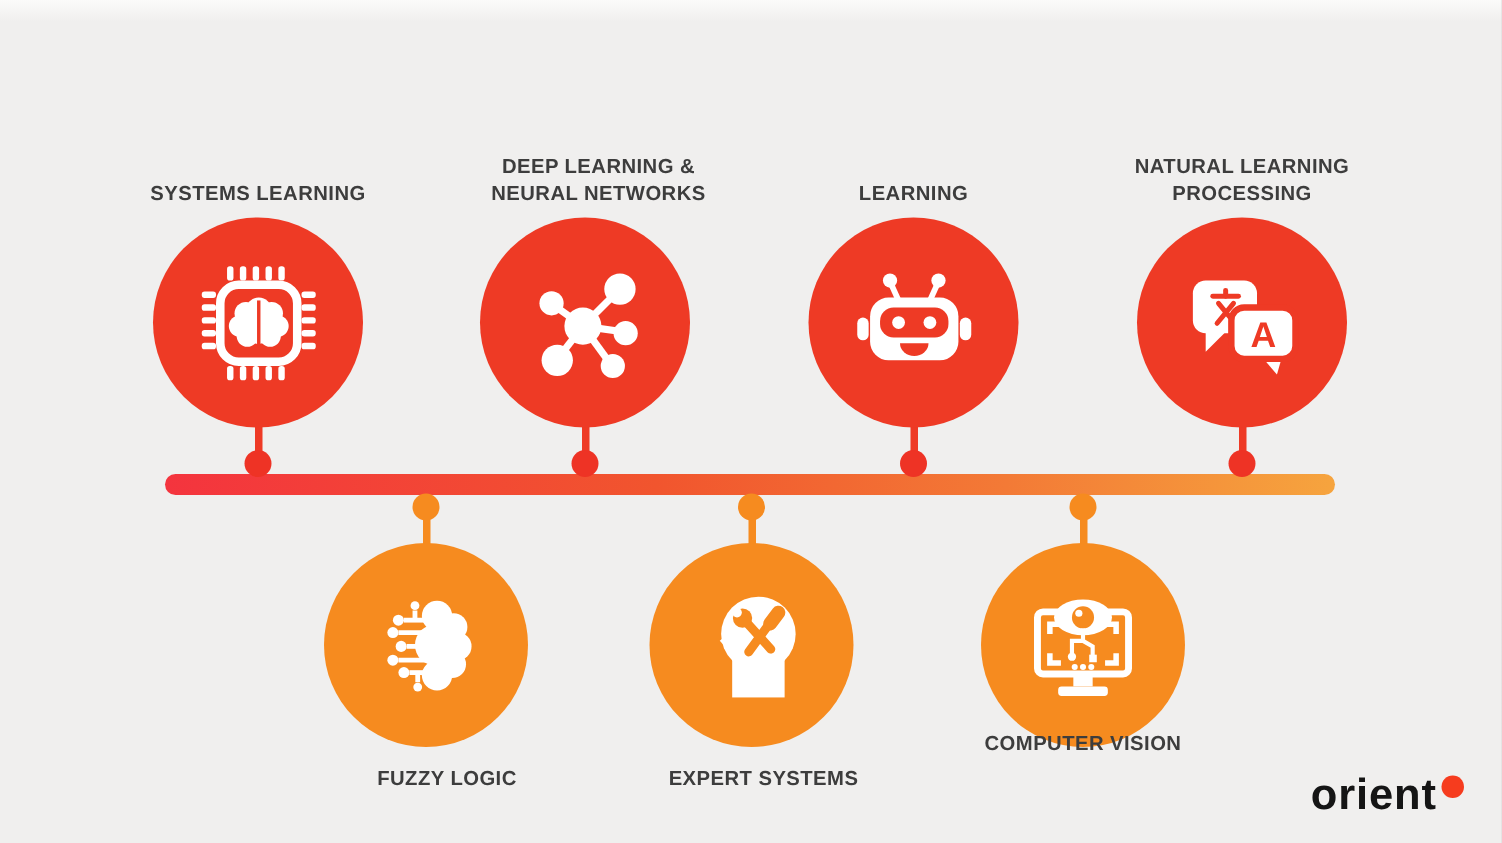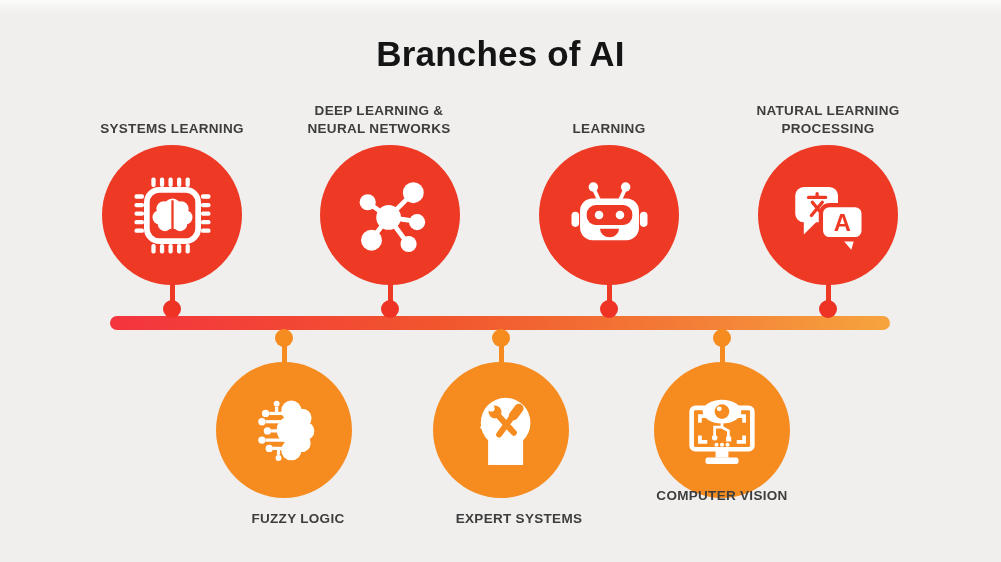--- a/index.html
+++ b/index.html
@@ -74,21 +74,20 @@
   .logo-dot{
     width:15px;height:15px;border-radius:50%;
     background:#f63c1e;
     margin-left:3px;margin-top:1px;
   }
 </style>
 </head>
 <body>
 
 <div class="canvas">
-  <div class="title">Branches of AI</div>
   <div class="timeline-bar"></div>
   <div id="branches">
       <div class="branch-stem top" style="left: 169.5px; top: 280px; height: 30px;"></div>
       <div class="branch-dot top" style="left: 163px; top: 300px;"></div>
       <div class="branch-circle top" style="left: 102px; top: 145px;">
         <svg viewBox="0 0 100 100" width="95" height="95">
     <g fill="#fff">
       <rect x="27.75" y="10" width="4.5" height="10" rx="2"></rect>
             <rect x="36.75" y="10" width="4.5" height="10" rx="2"></rect>
             <rect x="45.75" y="10" width="4.5" height="10" rx="2"></rect>
@@ -141,21 +140,21 @@
     <g fill="#fff">
       <circle cx="48" cy="52" r="13"></circle>
             <circle cx="74" cy="26" r="11"></circle>
       <circle cx="26" cy="36" r="8.5"></circle>
             <circle cx="78" cy="57" r="8.5"></circle>
       <circle cx="30" cy="76" r="11"></circle>
             <circle cx="69" cy="80" r="8.5"></circle>
     </g>
         </svg>
       </div>
-      <div class="branch-label" style="left: 264px; top: 96px; height: 42px;">DEEP LEARNING &amp;
+      <div class="branch-label" style="left: 284px; top: 96px; height: 42px;">DEEP LEARNING &amp;
 NEURAL NETWORKS</div>
       <div class="branch-stem top" style="left: 606.5px; top: 280px; height: 30px;"></div>
       <div class="branch-dot top" style="left: 600px; top: 300px;"></div>
       <div class="branch-circle top" style="left: 539px; top: 145px;">
         <svg viewBox="0 0 100 100" width="95" height="95">
     <g stroke="#fff" stroke-width="4">
       <line x1="39" y1="34" x2="34" y2="23"></line>
             <line x1="61" y1="34" x2="66" y2="23"></line>
     </g>
     <g fill="#fff">
@@ -237,21 +236,21 @@
     </g>
     <g stroke="#f68b1f" stroke-linecap="round">
       <line x1="67" y1="29" x2="48" y2="55" stroke-width="6.5"></line>
       <line x1="69.5" y1="26.5" x2="63.5" y2="34.5" stroke-width="10"></line>
       <line x1="45" y1="32" x2="64" y2="53" stroke-width="6.5"></line>
     </g>
     <circle cx="43.5" cy="30.5" r="7" fill="#f68b1f"></circle>
     <circle cx="39.5" cy="26.5" r="3.5" fill="#fff"></circle>
         </svg>
       </div>
-      <div class="branch-label" style="left: 404px; top: 508px; height: 20px;">EXPERT SYSTEMS</div>
+      <div class="branch-label" style="left: 394px; top: 508px; height: 20px;">EXPERT SYSTEMS</div>
       <div class="branch-stem bottom" style="left: 719.5px; top: 338px; height: 26px;"></div>
       <div class="branch-dot bottom" style="left: 713px; top: 329px;"></div>
       <div class="branch-circle bottom" style="left: 654px; top: 362px;">
         <svg viewBox="0 0 100 100" width="92" height="92">
     <rect x="17" y="26" width="66" height="45" rx="4" fill="none" stroke="#fff" stroke-width="5"></rect>
     <rect x="43" y="71" width="14" height="9" fill="#fff"></rect>
     <rect x="32" y="80" width="36" height="7" rx="2.5" fill="#fff"></rect>
     <g stroke="#fff" stroke-width="4" fill="none">
       <path d="M26,42 L26,35 L34,35"></path>
       <path d="M26,56 L26,63 L34,63"></path>
@@ -269,13 +268,17 @@
     <rect x="54.5" y="57" width="5.5" height="5.5" fill="#fff"></rect>
     <g fill="#fff">
       <circle cx="44" cy="66" r="2.2"></circle>
             <circle cx="50" cy="66" r="2.2"></circle>
             <circle cx="56" cy="66" r="2.2"></circle>
     </g>
         </svg>
       </div>
       <div class="branch-label" style="left: 607px; top: 485px; height: 20px;">COMPUTER VISION</div>
     </div>
+  <div class="logo">
+    <span class="logo-text">orient</span>
+    <span class="logo-dot"></span>
+  </div>
 </div>
 
 </body></html>

